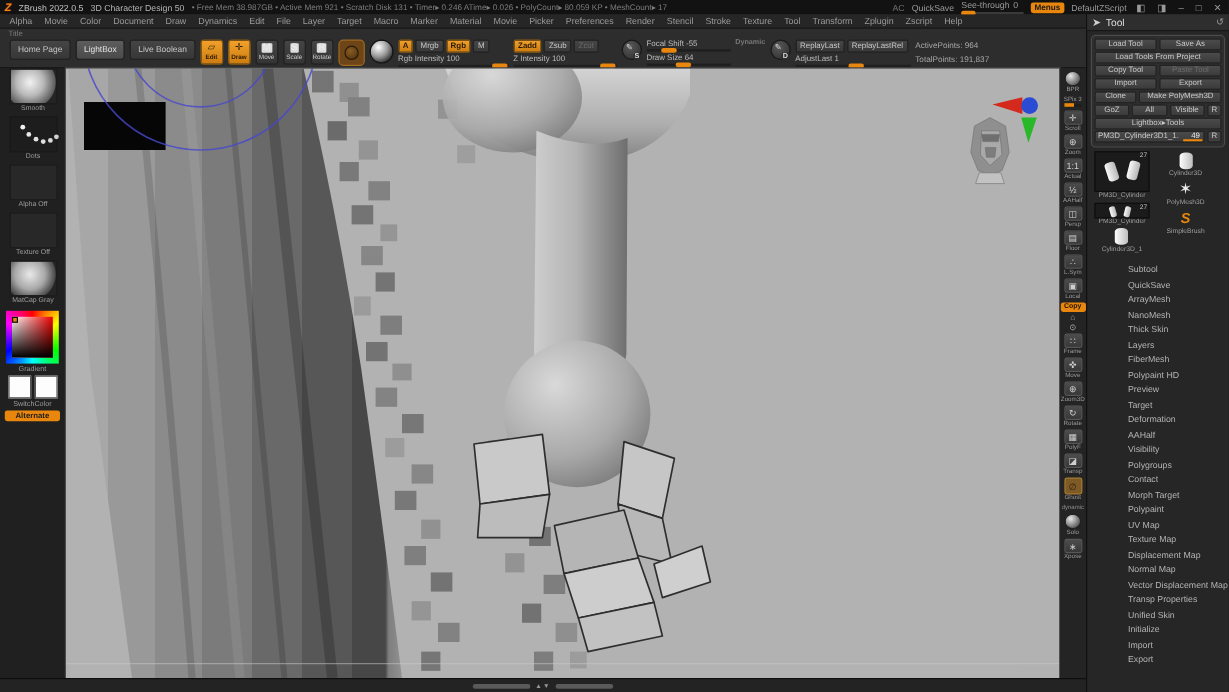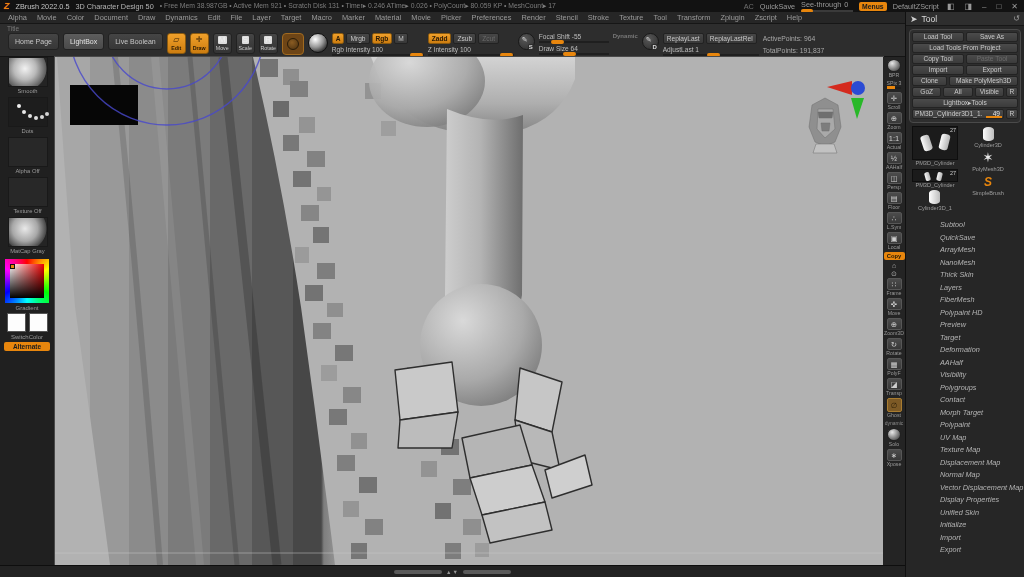--- a/index.html
+++ b/index.html
@@ -118,21 +118,21 @@
   .tpt-small { width:46px; height:13px; background:#1b1b1b; border:1px solid #0e0e0e; position:relative; margin-top:2px; }
   .tpt-label { font-size:5.6px; color:#9e9e9e; line-height:7px; white-space:nowrap; }
   .badge { position:absolute; right:1px; top:0; font-size:5.5px; color:#c9c9c9; }
   .cyl { width:9px; height:16px; background:linear-gradient(90deg,#fafafa,#b5b5b5); border-radius:4px/2.5px; position:absolute; }
   .cyl.small { width:5px; height:9px; }
   .tool-mini { display:flex; flex-direction:column; align-items:center; margin-bottom:1px; }
   .tool-mini .mini-ico { height:16px; display:flex; align-items:center; justify-content:center; position:relative; width:30px; }
   .mini-cyl { width:11px; height:14px; background:linear-gradient(90deg,#fdfdfd,#bdbdbd); border-radius:5px/3px; }
   .mini-star { color:#e9e9e9; font-size:13px; line-height:14px; }
   .mini-s { color:#e8860d; font-size:12px; font-weight:bold; font-style:italic; }
-  #tp-sections { padding:4px 0 0 34px;font-style:italic; }
+  #tp-sections { padding:4px 0 0 34px; }
   .tp-section { font-size:7.3px; color:#b4b4b4; line-height:12.5px; white-space:nowrap; }
 </style>
 </head>
 <body>
 
 <div id="app">
 
   <div id="titlebar">
     <span id="zlogo">Z</span>
     <span class="tb-app">ZBrush 2022.0.5</span>
@@ -721,21 +721,21 @@
         <div class="tp-section">Visibility</div>
         <div class="tp-section">Polygroups</div>
         <div class="tp-section">Contact</div>
         <div class="tp-section">Morph Target</div>
         <div class="tp-section">Polypaint</div>
         <div class="tp-section">UV Map</div>
         <div class="tp-section">Texture Map</div>
         <div class="tp-section">Displacement Map</div>
         <div class="tp-section">Normal Map</div>
         <div class="tp-section">Vector Displacement Map</div>
-        <div class="tp-section">Display Properties</div>
+        <div class="tp-section">Transp Properties</div>
         <div class="tp-section">Unified Skin</div>
         <div class="tp-section">Initialize</div>
         <div class="tp-section">Import</div>
         <div class="tp-section">Export</div>
       </div>
   </div>
 
 </div>
 
 </body></html>

